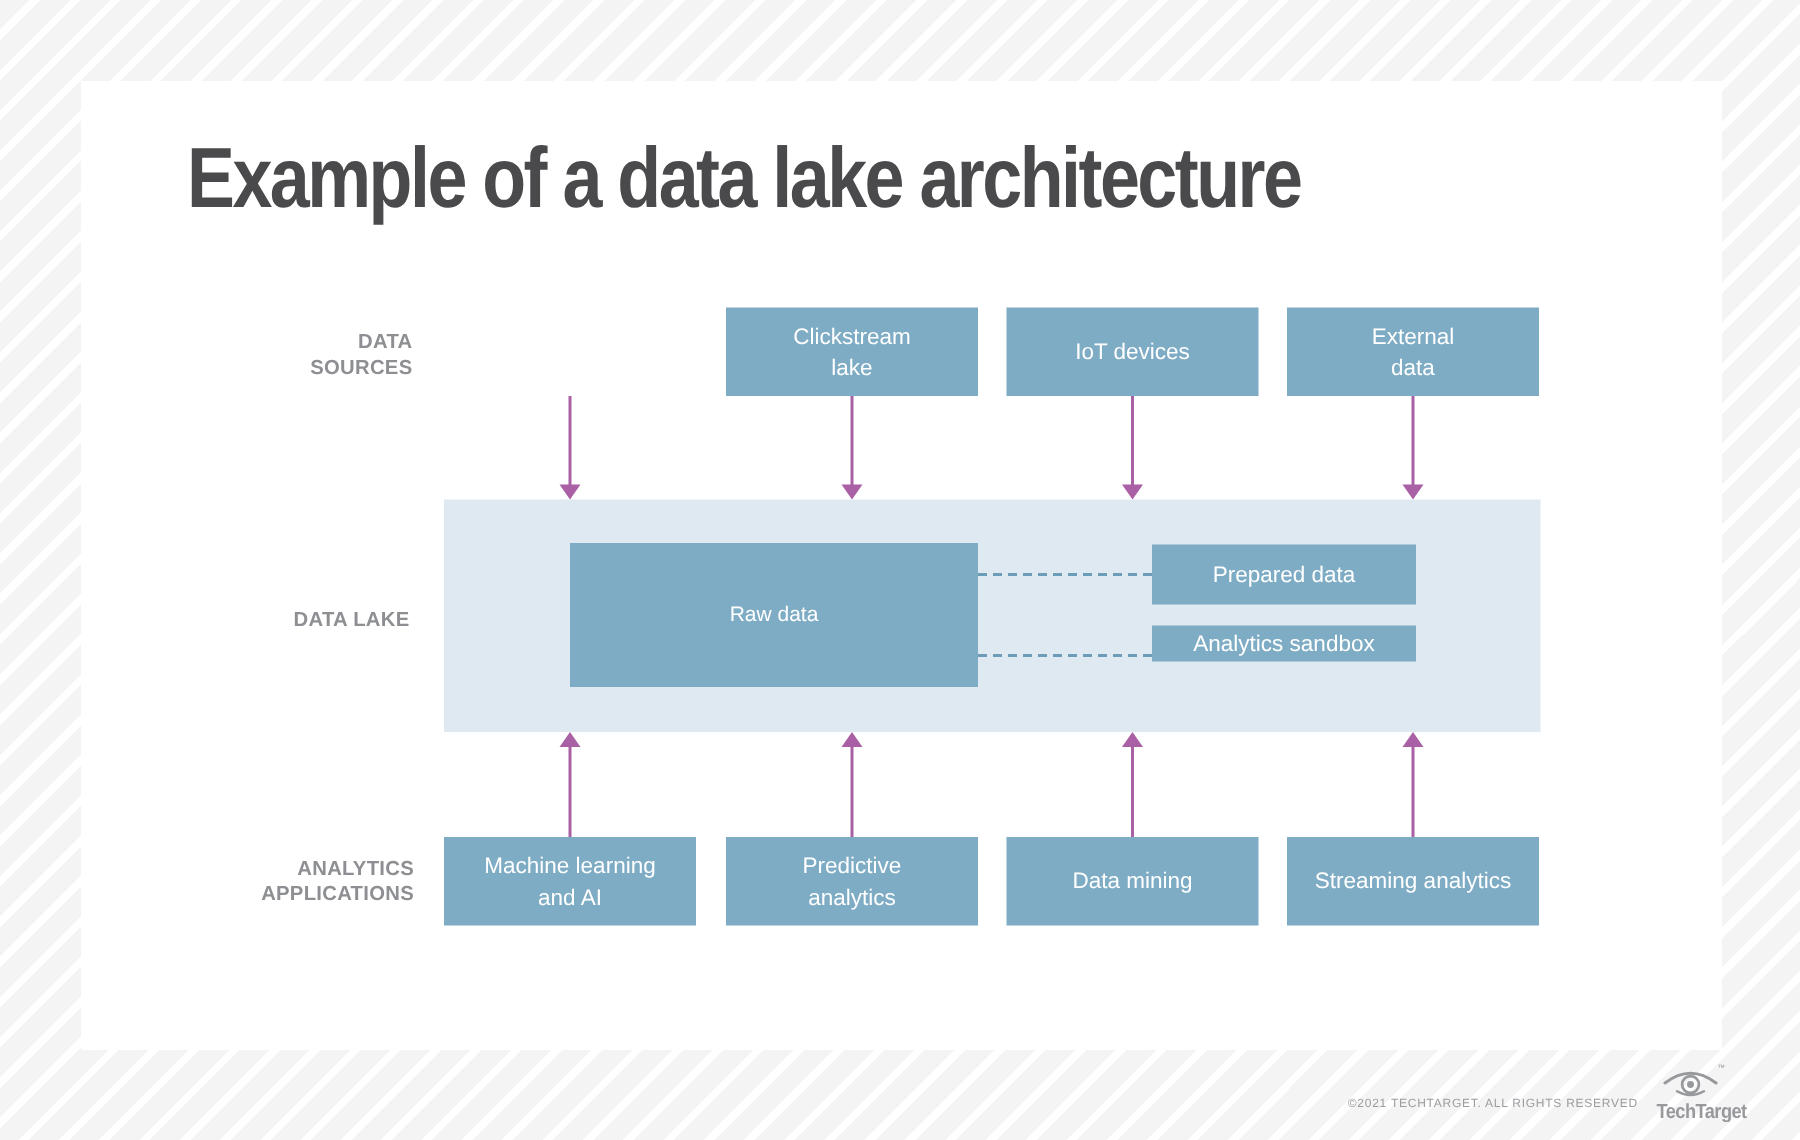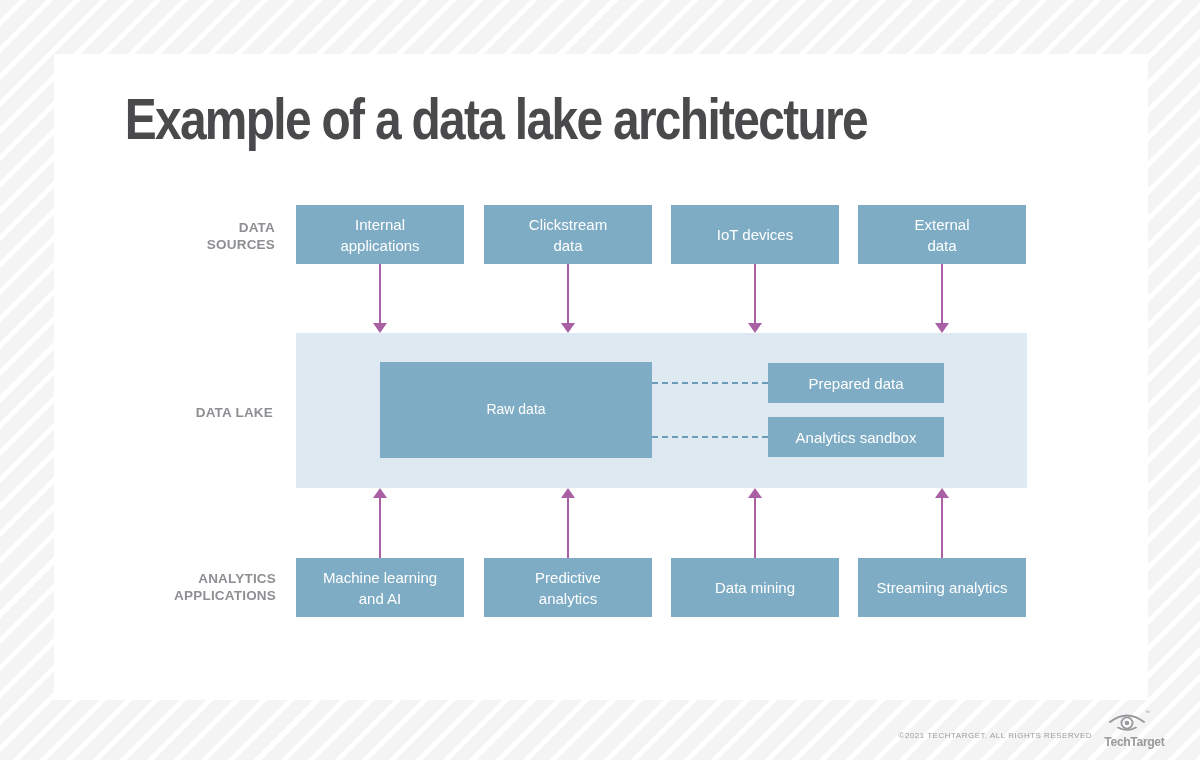--- a/index.html
+++ b/index.html
@@ -42,21 +42,21 @@
   }
   .src,.app{width:168px;height:59px;}
   .src{top:205px;}
   .app{top:558px;}
   .c1{left:296px;} .c2{left:484px;} .c3{left:671px;} .c4{left:858px;}
   .lake{
     position:absolute;left:296px;top:333px;width:731px;height:155px;background:var(--lake-bg);
   }
   .raw{left:380px;top:362px;width:272px;height:96px;font-size:14px;}
   .prepared{left:768px;top:363px;width:176px;height:40px;}
-  .sandbox{left:768px;top:417px;width:176px;height:40px;}
+  .sandbox{left:768px;top:417px;width:176px;height:24px;}
   .dash{
     position:absolute;left:652px;width:116px;height:0;border-top:2px dashed var(--dash-blue);
   }
   .dash1{top:382px;}
   .dash2{top:436px;}
   .arrow{position:absolute;width:14px;}
   .arrow .shaft{position:absolute;left:6px;width:2px;background:var(--purple);}
   .arrow .head{position:absolute;left:0;width:0;height:0;border-left:7px solid transparent;border-right:7px solid transparent;}
   .arrow.down{top:264px;height:69px;}
   .arrow.down .shaft{top:0;bottom:9px;}
@@ -90,24 +90,22 @@
   <div class="title-wrap">
     <h1>Example of a data lake architecture</h1>
   </div>
 
   <div class="rowlabel rl-sources">DATA
 SOURCES</div>
   <div class="rowlabel rl-lake">DATA LAKE</div>
   <div class="rowlabel rl-analytics">ANALYTICS
 APPLICATIONS</div>
 
-  <div class="box src c1">Internal
-applications</div>
   <div class="box src c2">Clickstream
-data</div>
+lake</div>
   <div class="box src c3">IoT devices</div>
   <div class="box src c4">External
 data</div>
 
   <div class="arrow down a1">
       <div class="shaft"></div>
       <div class="head"></div>
     </div>
   <div class="arrow down a2">
       <div class="shaft"></div>

